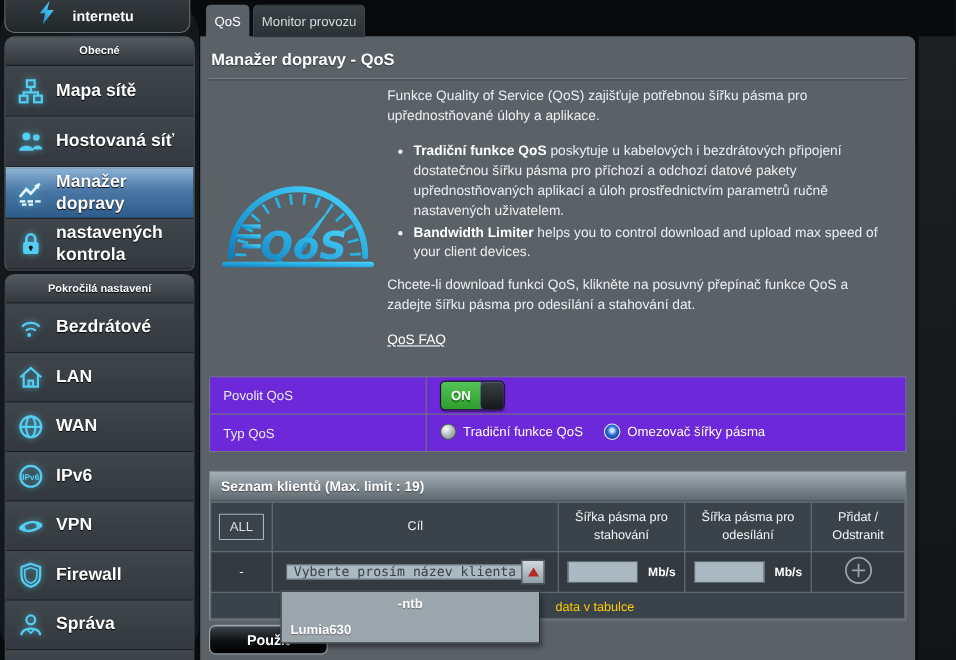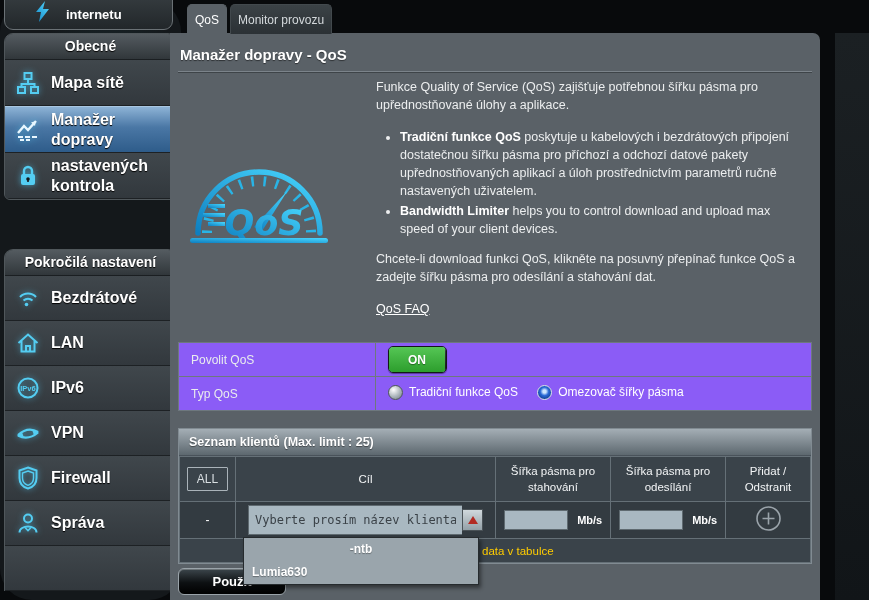--- a/index.html
+++ b/index.html
@@ -26,21 +26,21 @@
   .quick-btn .label{color:#fff;font-weight:bold;font-size:13px;margin-left:16px;}
   .side-group{
     position:absolute;left:4px;right:4px;
     border:1px solid #50575b;border-radius:9px 9px 6px 6px;
     overflow:hidden;background:#2c3236;
   }
   .side-group.obecne{top:33px;}
   .side-group.pokrocila{top:249px;border-radius:9px 9px 0 0;border-bottom:none;}
   .group-header{
     height:25px;line-height:25px;text-align:center;color:#fff;
-    font-weight:bold;font-size:14px;
+    font-weight:bold;font-size:10px;
     background:linear-gradient(#545b60,#31373b);
     border-bottom:1px solid #1b1f22;text-shadow:0 1px 1px #000;
   }
   .nav-item{
     height:44px;display:flex;align-items:center;cursor:pointer;
     background:linear-gradient(#40474c,#32383d);
     border-bottom:1px solid #1d2124;
   }
   .side-group.obecne .nav-item{height:45px;}
   .nav-item .icon-box{width:46px;display:flex;justify-content:center;align-items:center;
@@ -58,60 +58,60 @@
   .tab{
     height:29px;display:flex;align-items:center;padding:0 7px;
     font-size:12px;color:#d4d9dc;cursor:pointer;
     background:linear-gradient(#3b4246,#2b3135);
     border:1px solid #42494d;border-bottom:none;
     border-radius:5px 5px 0 0;
   }
   .tab.active{background:#5a6167;color:#fff;border-color:#5a6167;}
   
   #panel{
-    position:absolute;left:170px;top:33px;width:650px;height:567px;
+    position:absolute;left:182px;top:33px;width:650px;height:567px;
     background:#5a6167;border-radius:0 7px 0 0;
     box-sizing:border-box;padding:0 8px;color:#eceeef;
   }
   .right-shade{
     position:absolute;left:835px;top:33px;width:34px;height:567px;
     background:linear-gradient(180deg,#1b2023,#111518);
   }
   .panel-title{
     margin:0;padding:13px 2px 8px;font-size:15px;font-weight:bold;color:#fff;
     text-shadow:0 1px 1px rgba(0,0,0,.5);
   }
   .title-divider{height:1px;background:#7b838a;box-shadow:0 1px 0 #3e4448;}
   
   .intro{display:flex;margin-top:6px;}
   .gauge-box{width:162px;display:flex;justify-content:center;align-items:center;}
-  .intro-text{flex:1;font-size:12.5px;line-height:18px;padding-right:14px;margin-left:36px;}
+  .intro-text{flex:1;font-size:12.5px;line-height:18px;padding-right:14px;}
   .intro-text p{margin:0 0 14px;}
   .intro-text ul{margin:0 0 12px;padding-left:24px;}
   .intro-text li{margin-bottom:2px;}
   .intro-text b{color:#fff;}
   .faq-link{color:#fff;text-decoration:underline;font-size:12.5px;cursor:pointer;}
   
   .settings-table{
     width:100%;border-collapse:collapse;margin-top:24px;
-    border:1px solid #7d878d;background:#8b5cf6;
+    border:1px solid #7d878d;background:#6d28d9;
   }
   .settings-table td{
     border:1px solid #6e787e;height:33px;padding:0 12px;
     font-size:12px;color:#e9ecee;
   }
   .settings-table td.label-cell{width:172px;}
   
   .toggle{
     width:57px;height:25px;border-radius:5px;overflow:hidden;
     display:inline-flex;border:1px solid #14181a;cursor:pointer;vertical-align:middle;
     box-shadow:0 1px 1px rgba(0,0,0,.4);
   }
   .toggle-on{
-    width:56px;display:flex;align-items:center;justify-content:center;
+    width:36px;display:flex;align-items:center;justify-content:center;
     background:linear-gradient(#55c655,#2d9e2d);color:#fff;font-weight:bold;font-size:12px;
     text-shadow:0 1px 1px rgba(0,0,0,.4);
   }
   .toggle-knob{
     flex:1;background:linear-gradient(#3a4246,#14181a);
     border-radius:4px;box-shadow:inset 0 1px 0 #59646a;
   }
   
   .radio-option{display:inline-flex;align-items:center;cursor:pointer;margin-right:16px;}
   .radio{
@@ -140,21 +140,21 @@
     background:#333b41;border:1px solid #657077;height:36px;
     text-align:center;color:#fff;font-size:12px;padding:0;
   }
   .col-all{width:47px;} .col-dl{width:106px;} .col-ul{width:106px;} .col-act{width:76px;}
   .all-btn{
     display:inline-block;padding:4px 9px;border:1px solid #aab3b9;border-radius:1px;
     color:#d9dfe2;font-size:12px;background:transparent;cursor:pointer;
   }
   .combo{display:inline-flex;align-items:center;vertical-align:middle;}
   .combo-input{
-    width:214px;height:30px;box-sizing:border-box;
+    width:214px;height:14px;box-sizing:border-box;
     background:#a9b8c1;border:1px solid #5f6a70;border-right:none;
     font-family:"DejaVu Sans Mono","Liberation Mono",monospace;
     font-size:12px;color:#2d3338;padding:6px 6px;outline:none;
   }
   .combo-input::placeholder{color:#3b4248;opacity:1;}
   .combo-arrow{
     width:21px;height:22px;box-sizing:border-box;cursor:pointer;
     background:linear-gradient(#d0d8dc,#93a0a7);border:1px solid #4a5257;
     display:flex;align-items:center;justify-content:center;padding:0;
   }
@@ -166,21 +166,21 @@
     width:64px;height:20px;box-sizing:border-box;
     background:#a9b8c1;border:1px solid #5f6a70;margin-right:6px;outline:none;
     font-size:12px;color:#2d3338;padding:0 4px;
   }
   .unit{font-weight:bold;font-size:11px;color:#fff;}
   .plus-btn{background:none;border:none;padding:0;cursor:pointer;line-height:0;}
   .no-data-cell{
     background:#3a434a !important;height:23px !important;
     text-align:left !important;padding-left:302px !important;
   }
-  .no-data-cell span{color:#ffcc00;font-size:11.5px;}
+  .no-data-cell span{color:#ffcc00;font-size:11.5px;margin-left:11px;}
   .dropdown{
     position:absolute;left:64px;top:108px;width:234px;z-index:10;
     background:#9aa5ac;border:1px solid #262b2e;
     box-shadow:2px 3px 4px rgba(0,0,0,.45);
   }
   .dd-item{
     height:23px;line-height:23px;color:#fff;font-weight:bold;font-size:12px;
     padding-left:8px;cursor:pointer;text-shadow:0 1px 1px rgba(0,0,0,.35);
   }
   .dd-item.first{text-align:center;padding-left:0;}
@@ -223,20 +223,31 @@
         <svg width="26" height="26" viewBox="0 0 26 26" stroke="#54cdf2" fill="none" stroke-width="2">
           <rect x="9.5" y="3" width="7" height="6"></rect>
             <rect x="3" y="17" width="7" height="6"></rect>
             <rect x="16" y="17" width="7" height="6"></rect>
           <path d="M13 9 v5 M6.5 17 v-3 h13 v3"></path>
         </svg>
       </span>
       <span class="label">Mapa sítě</span>
     </div>
 
+    <div class="nav-item">
+      <span class="icon-box">
+        <svg width="26" height="26" viewBox="0 0 26 26" fill="#54cdf2">
+          <circle cx="9" cy="8" r="3.6"></circle>
+            <path d="M2.5 21 c0-6 13-6 13 0 z"></path>
+          <circle cx="18" cy="9" r="3"></circle>
+            <path d="M14.5 20 c1-5 9-5 9 0 z"></path>
+        </svg>
+      </span>
+      <span class="label">Hostovaná síť</span>
+    </div>
 
     <div class="nav-item selected">
       <span class="icon-box">
         <svg width="26" height="26" viewBox="0 0 26 26" stroke="#e8f7ff" fill="none" stroke-width="2.4">
           <polyline points="3,16 9,9 13,13 21,4"></polyline>
           <polygon points="21,4 16,5.5 20,9" fill="#e8f7ff" stroke="none"></polygon>
           <path d="M3 20 h5 M10 20 h5 M17 20 h5 M5 23 h4 M11 23 h4" stroke-width="2"></path>
         </svg>
       </span>
       <span class="label">Manažer
@@ -273,20 +284,30 @@
     <div class="nav-item">
       <span class="icon-box">
         <svg width="26" height="26" viewBox="0 0 26 26" stroke="#54cdf2" fill="none" stroke-width="2">
           <path d="M3.5 13 L13 4.5 L22.5 13 M6.5 11 V21.5 H19.5 V11"></path>
           <path d="M11 21 v-5 h4 v5"></path>
         </svg>
       </span>
       <span class="label">LAN</span>
     </div>
 
+    <div class="nav-item">
+      <span class="icon-box">
+        <svg width="26" height="26" viewBox="0 0 26 26" stroke="#54cdf2" fill="none" stroke-width="2">
+          <circle cx="13" cy="13" r="9.5"></circle>
+            <ellipse cx="13" cy="13" rx="4.2" ry="9.5"></ellipse>
+          <path d="M3.5 13 h19"></path>
+        </svg>
+      </span>
+      <span class="label">WAN</span>
+    </div>
 
     <div class="nav-item">
       <span class="icon-box">
         <svg width="26" height="26" viewBox="0 0 26 26">
           <circle cx="13" cy="13" r="9.5" stroke="#54cdf2" fill="none" stroke-width="2"></circle>
           <text x="13" y="16" text-anchor="middle" font-size="7.5" font-weight="bold" fill="#54cdf2" font-family="Liberation Sans, sans-serif">IPv6</text>
         </svg>
       </span>
       <span class="label">IPv6</span>
     </div>
@@ -394,21 +415,21 @@
         <span class="radio-option">
           <span class="radio checked"></span>
           <span class="opt-label">Omezovač šířky pásma</span>
         </span>
       </td>
     </tr>
   </tbody>
     </table>
 
   <div class="client-table-wrap">
-    <div class="ct-title">Seznam klientů (Max. limit : 25)</div>
+    <div class="ct-title">Seznam klientů (Max. limit : 19)</div>
     <table class="ct-grid">
       <tbody>
           <tr>
         <th class="col-all">
           <button class="all-btn">ALL</button>
         </th>
         <th>Cíl</th>
         <th class="col-dl">Šířka pásma pro stahování</th>
         <th class="col-ul">Šířka pásma pro odesílání</th>
         <th class="col-act">Přidat / Odstranit</th>

